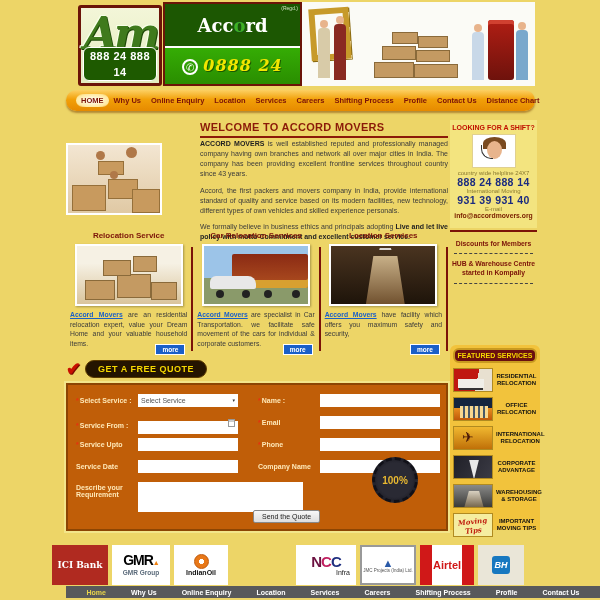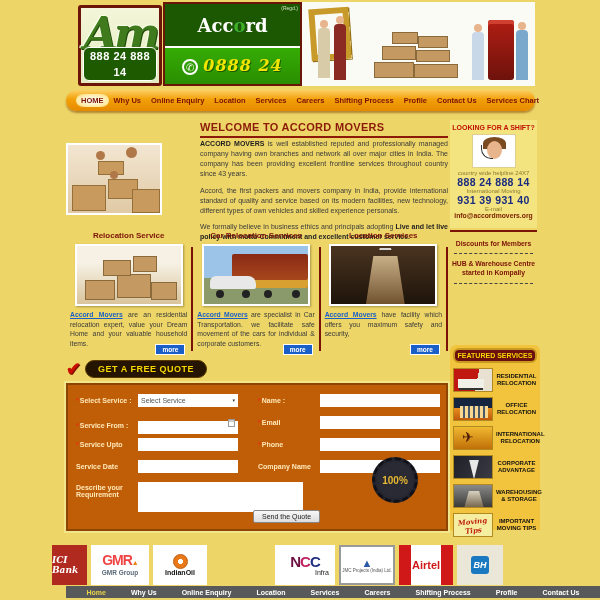--- a/index.html
+++ b/index.html
@@ -135,22 +135,22 @@
   .ft-corp:after { content:""; position:absolute; left:15px; top:4px; width:10px; height:20px; background:#E8E8E8; clip-path:polygon(0 0,100% 0,50% 100%); }
   .ft-ware { background:linear-gradient(#8A8A88,#3A3A38); }
   .ft-ware:after { content:""; position:absolute; left:10px; top:6px; width:20px; height:18px; background:linear-gradient(#D8D0C0,#6A5A40); clip-path:polygon(25% 0,75% 0,100% 100%,0 100%); }
   .ft-tips { background:#F5EDA0; }
   .tips-text { position:absolute; left:0; top:3px; width:100%; text-align:center; font-family:"DejaVu Serif",serif;
     font-style:italic; font-weight:bold; font-size:7px; color:#C02010; transform:rotate(-6deg); }
 
   
   .partners { position:absolute; left:52px; top:545px; width:548px; height:40px; display:flex; gap:4px; overflow:hidden; }
   .tile { height:40px; background:#fff; flex:none; display:flex; flex-direction:column; align-items:center; justify-content:center; overflow:hidden; }
-  .t-icici { width:35px; background:#B02A20; color:#fff; font-family:"DejaVu Serif",serif; font-style:italic; font-size:9px; font-weight:bold; }
-  .t-gmr { width:58px; } .t-gmr .big { font-size:14px; font-weight:bold; color:#ef4444; letter-spacing:-1px; line-height:13px; }
+  .t-icici { width:56px; background:#B02A20; color:#fff; font-family:"DejaVu Serif",serif; font-size:9px; font-weight:bold; }
+  .t-gmr { width:58px; } .t-gmr .big { font-size:14px; font-weight:bold; color:#000000; letter-spacing:-1px; line-height:13px; }
   .t-gmr .big:after { content:"▲"; color:#F08010; font-size:7px; } .t-gmr .sub { font-size:6.5px; font-weight:bold; color:#5A6A7A; }
   .t-infosys { width:58px; color:#2A6EBB; font-size:12px; font-weight:bold; font-style:italic; }
   .t-ioc { width:54px; } .t-ioc .disc { width:15px; height:15px; border-radius:50%; background:radial-gradient(#fff 25%,#E87818 28%); border:1px solid #C05808; }
   .t-ioc .sub { font-size:7px; font-weight:bold; color:#111; }
   .t-genpact { width:60px;margin-top:44px; } .t-genpact .big { font-size:9px; font-weight:bold; color:#16408A; letter-spacing:.5px; }
   .t-genpact .big:after { content:"◤"; color:#1A9AD8; font-size:7px; margin-left:1px; }
   .t-ncc { width:60px; } .t-ncc .big { font-size:15px; font-weight:bold; line-height:14px; letter-spacing:-1px; }
   .t-ncc .n1 { color:#6B1040; } .t-ncc .n2 { color:#C02060; } .t-ncc .n3 { color:#203080; }
   .t-ncc .sub { font-size:7px; color:#222; align-self:flex-end; margin-right:6px; }
   .t-jmc { width:56px; border:2px solid #999; } .t-jmc .tri { color:#2A5AA8; font-size:11px; line-height:10px; }
@@ -202,21 +202,21 @@
   <div class="nav">
     <a class="active">HOME</a>
     <a>Why Us</a>
     <a>Online Enquiry</a>
     <a>Location</a>
     <a>Services</a>
     <a>Careers</a>
     <a>Shifting Process</a>
     <a>Profile</a>
     <a>Contact Us</a>
-    <a>Services Chart</a>
+    <a>Distance Chart</a>
   </div>
 
   <div class="welcome-head">WELCOME TO ACCORD MOVERS</div>
   <div class="family-img">
     <div class="fb" style="left:4px;top:40px;width:34px;height:26px"></div>
     <div class="fb" style="left:40px;top:34px;width:30px;height:20px"></div>
     <div class="fb" style="left:64px;top:44px;width:28px;height:24px"></div>
     <div class="fb" style="left:30px;top:16px;width:26px;height:14px"></div>
     <div class="fh" style="left:28px;top:6px"></div>
     <div class="fh" style="left:58px;top:2px;width:11px;height:11px"></div>

